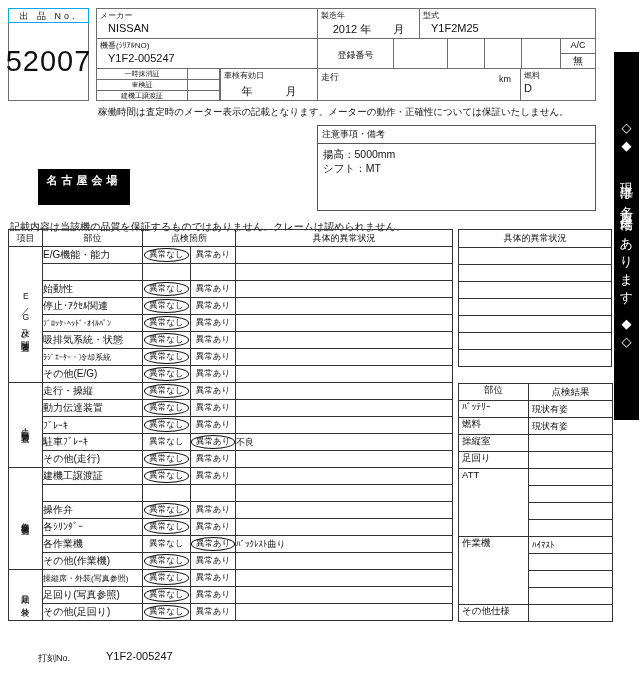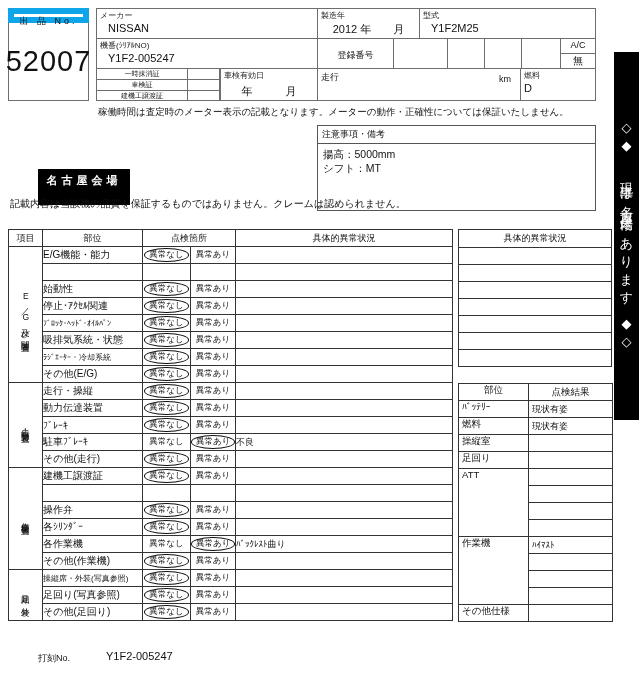--- a/index.html
+++ b/index.html
@@ -5,21 +5,21 @@
   * { box-sizing: border-box; }
   html,body { margin:0; padding:0; }
   body {
     width:640px; height:680px; background:#fff; color:#111; position:relative;
     font-family:"Liberation Sans","DejaVu Sans",sans-serif; overflow:hidden;
   }
   .abs { position:absolute; }
   .lbl { font-size:8px; color:#222; }
 
   
-  .exh-head { border:6px solid #0ea5e9; height:15px; text-align:center; font-size:9px; letter-spacing:3px; line-height:14px; }
+  .exh-head { border:1px solid #0ea5e9; height:15px; text-align:center; font-size:9px; letter-spacing:3px; line-height:14px; }
   .exh-body { border:1px solid #6e6e6e; border-top:none; height:78px; display:flex; align-items:center; justify-content:center; }
   .exh-num { font-size:29px; letter-spacing:1px; }
 
   
   .cell { position:absolute; border:1px solid #6e6e6e; background:#fff; padding:1px 3px; }
   .cell .v { font-size:11px; margin-left:8px; margin-top:1px; }
   .ac-top { text-align:center; font-size:9px; line-height:13px; }
   .ac-bot { text-align:center; font-size:10px; line-height:13px; }
   .doc-row { display:flex; height:11px; }
   .doc-l { width:92px; border:1px solid #6e6e6e; border-bottom:none; font-size:7px; text-align:center; line-height:10px; overflow:hidden; white-space:nowrap; }
@@ -142,21 +142,21 @@
 <div class="abs remarks" style="left:317px; top:125px; width:279px; height:86px;">
   <div class="remarks-title">注意事項・備考</div>
   <div class="remarks-body">
     <div>揚高：5000mm</div>
     <div>シフト：MT</div>
   </div>
 </div>
 
 <div class="abs badge" style="left:38px; top:169px; width:92px; height:36px;">名古屋会場</div>
 
-<div class="abs disclaimer" style="left:10px; top:197px;font-family:Liberation Mono, monospace;">記載内容は当該機の品質を保証するものではありません。クレームは認められません。</div>
+<div class="abs disclaimer" style="left:10px; top:220px;font-family:Liberation Mono, monospace;">記載内容は当該機の品質を保証するものではありません。クレームは認められません。</div>
 
 <table class="maintbl abs" style="left:8px; top:229px;">
   <colgroup>
       <col class="col-item">
       <col class="col-part">
       <col class="col-ok">
       <col class="col-ng">
       <col class="col-detail">
     </colgroup>
   <thead>

